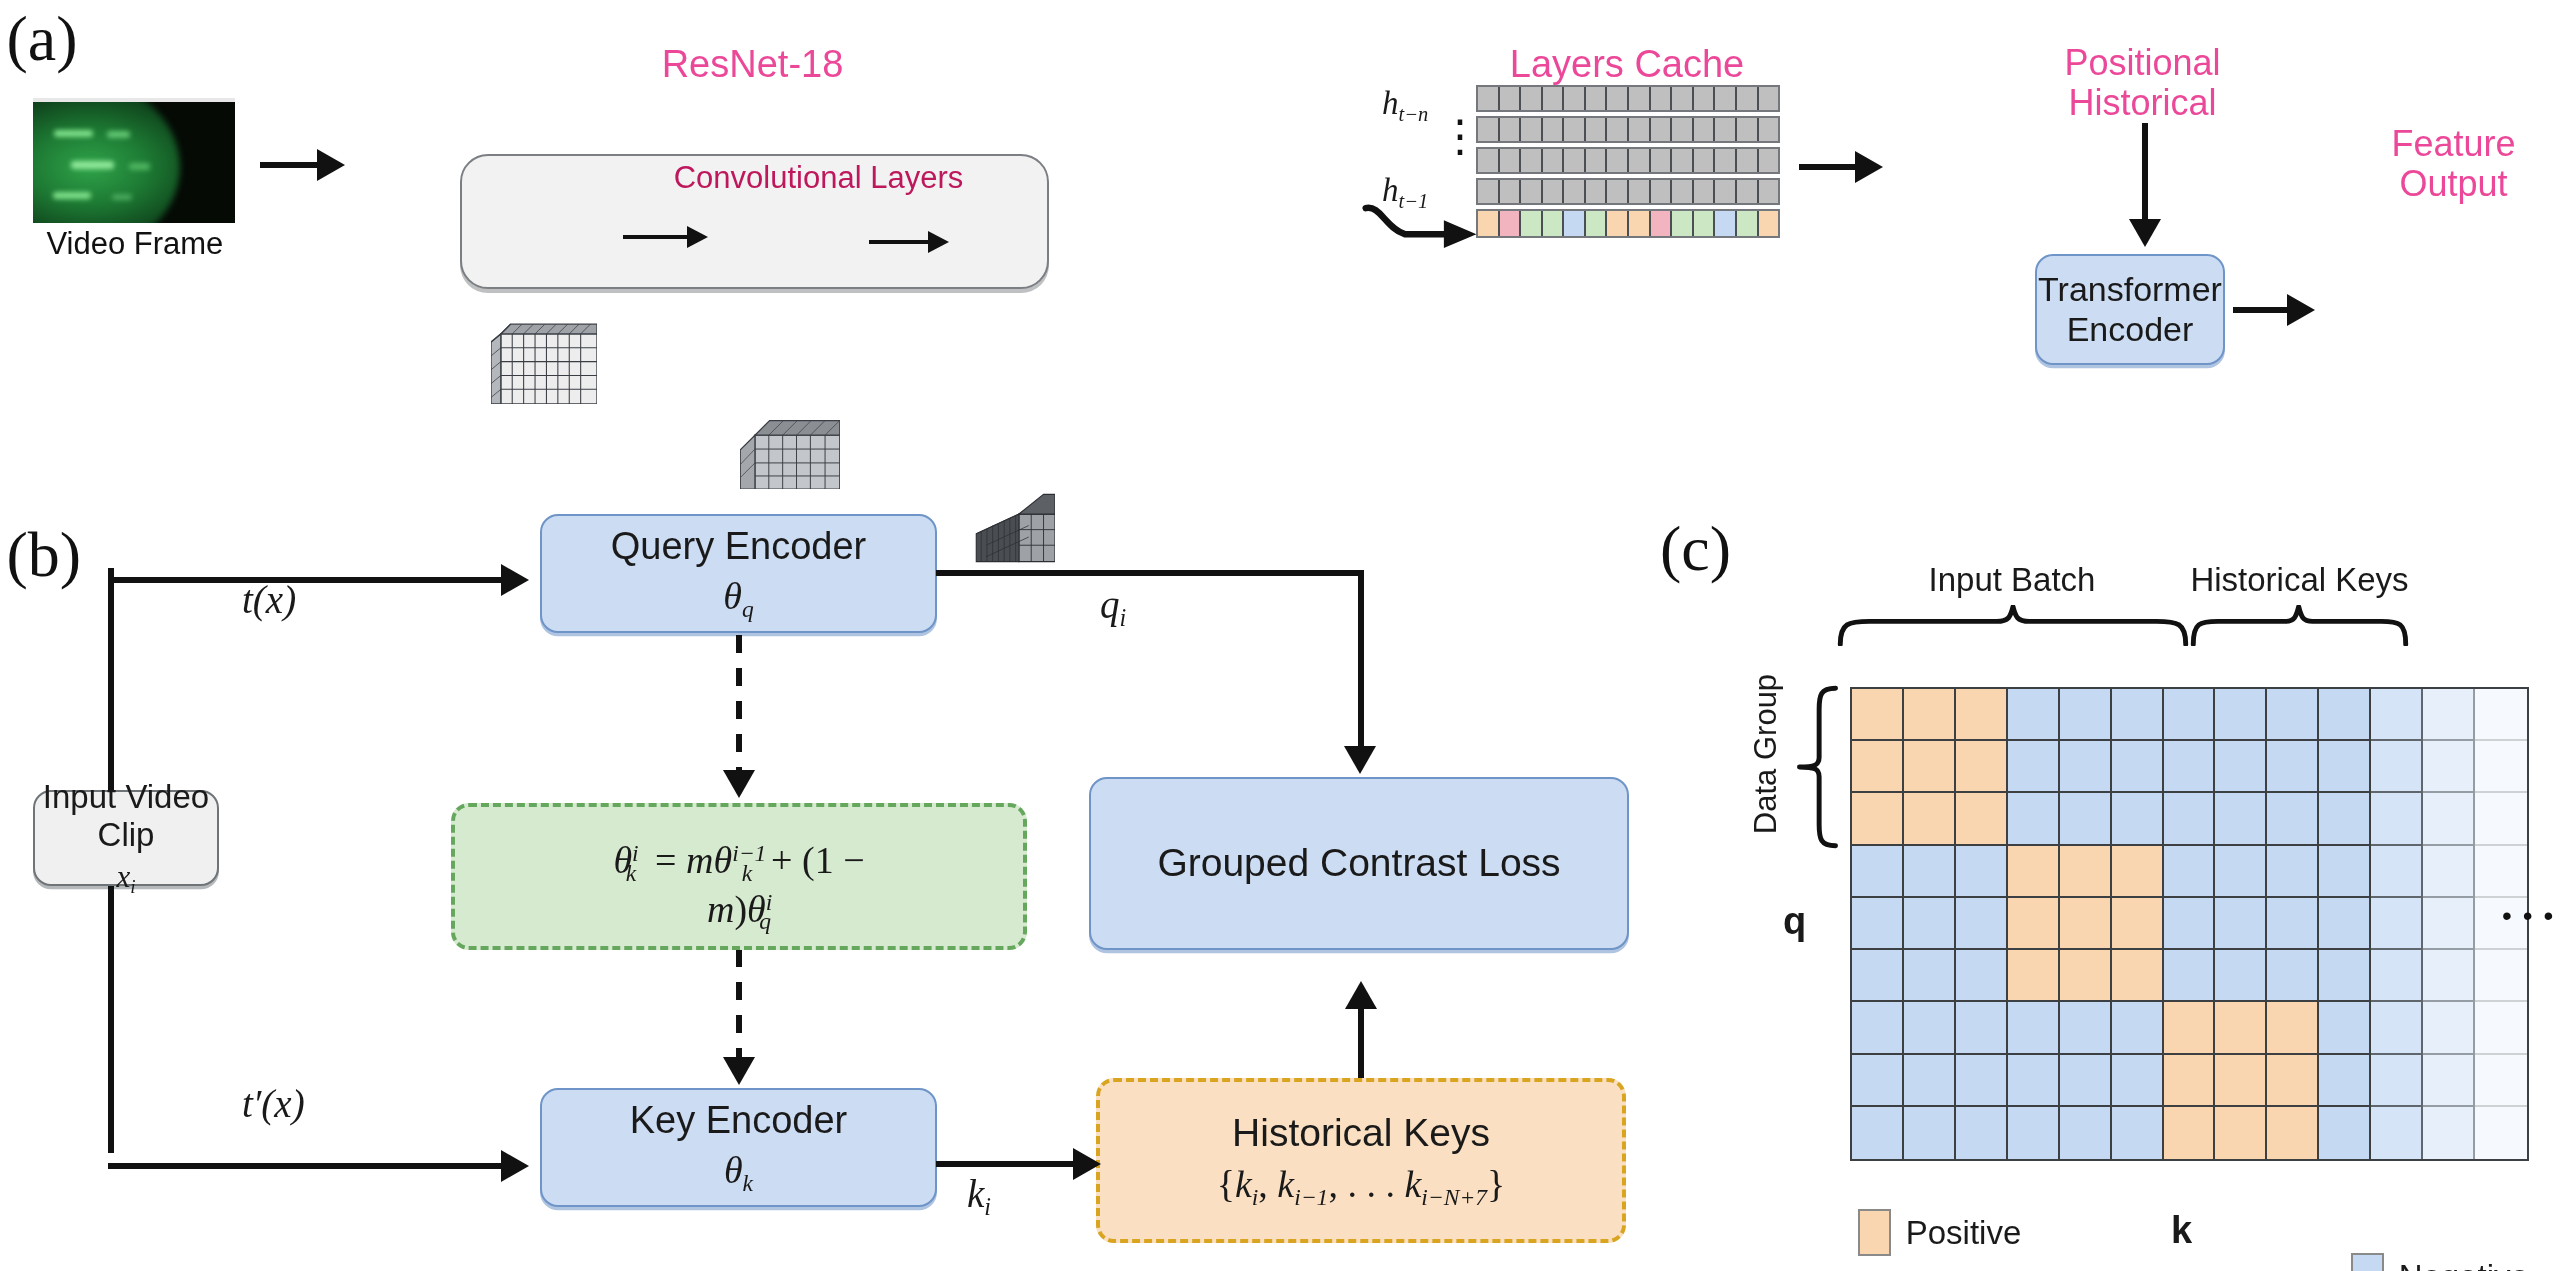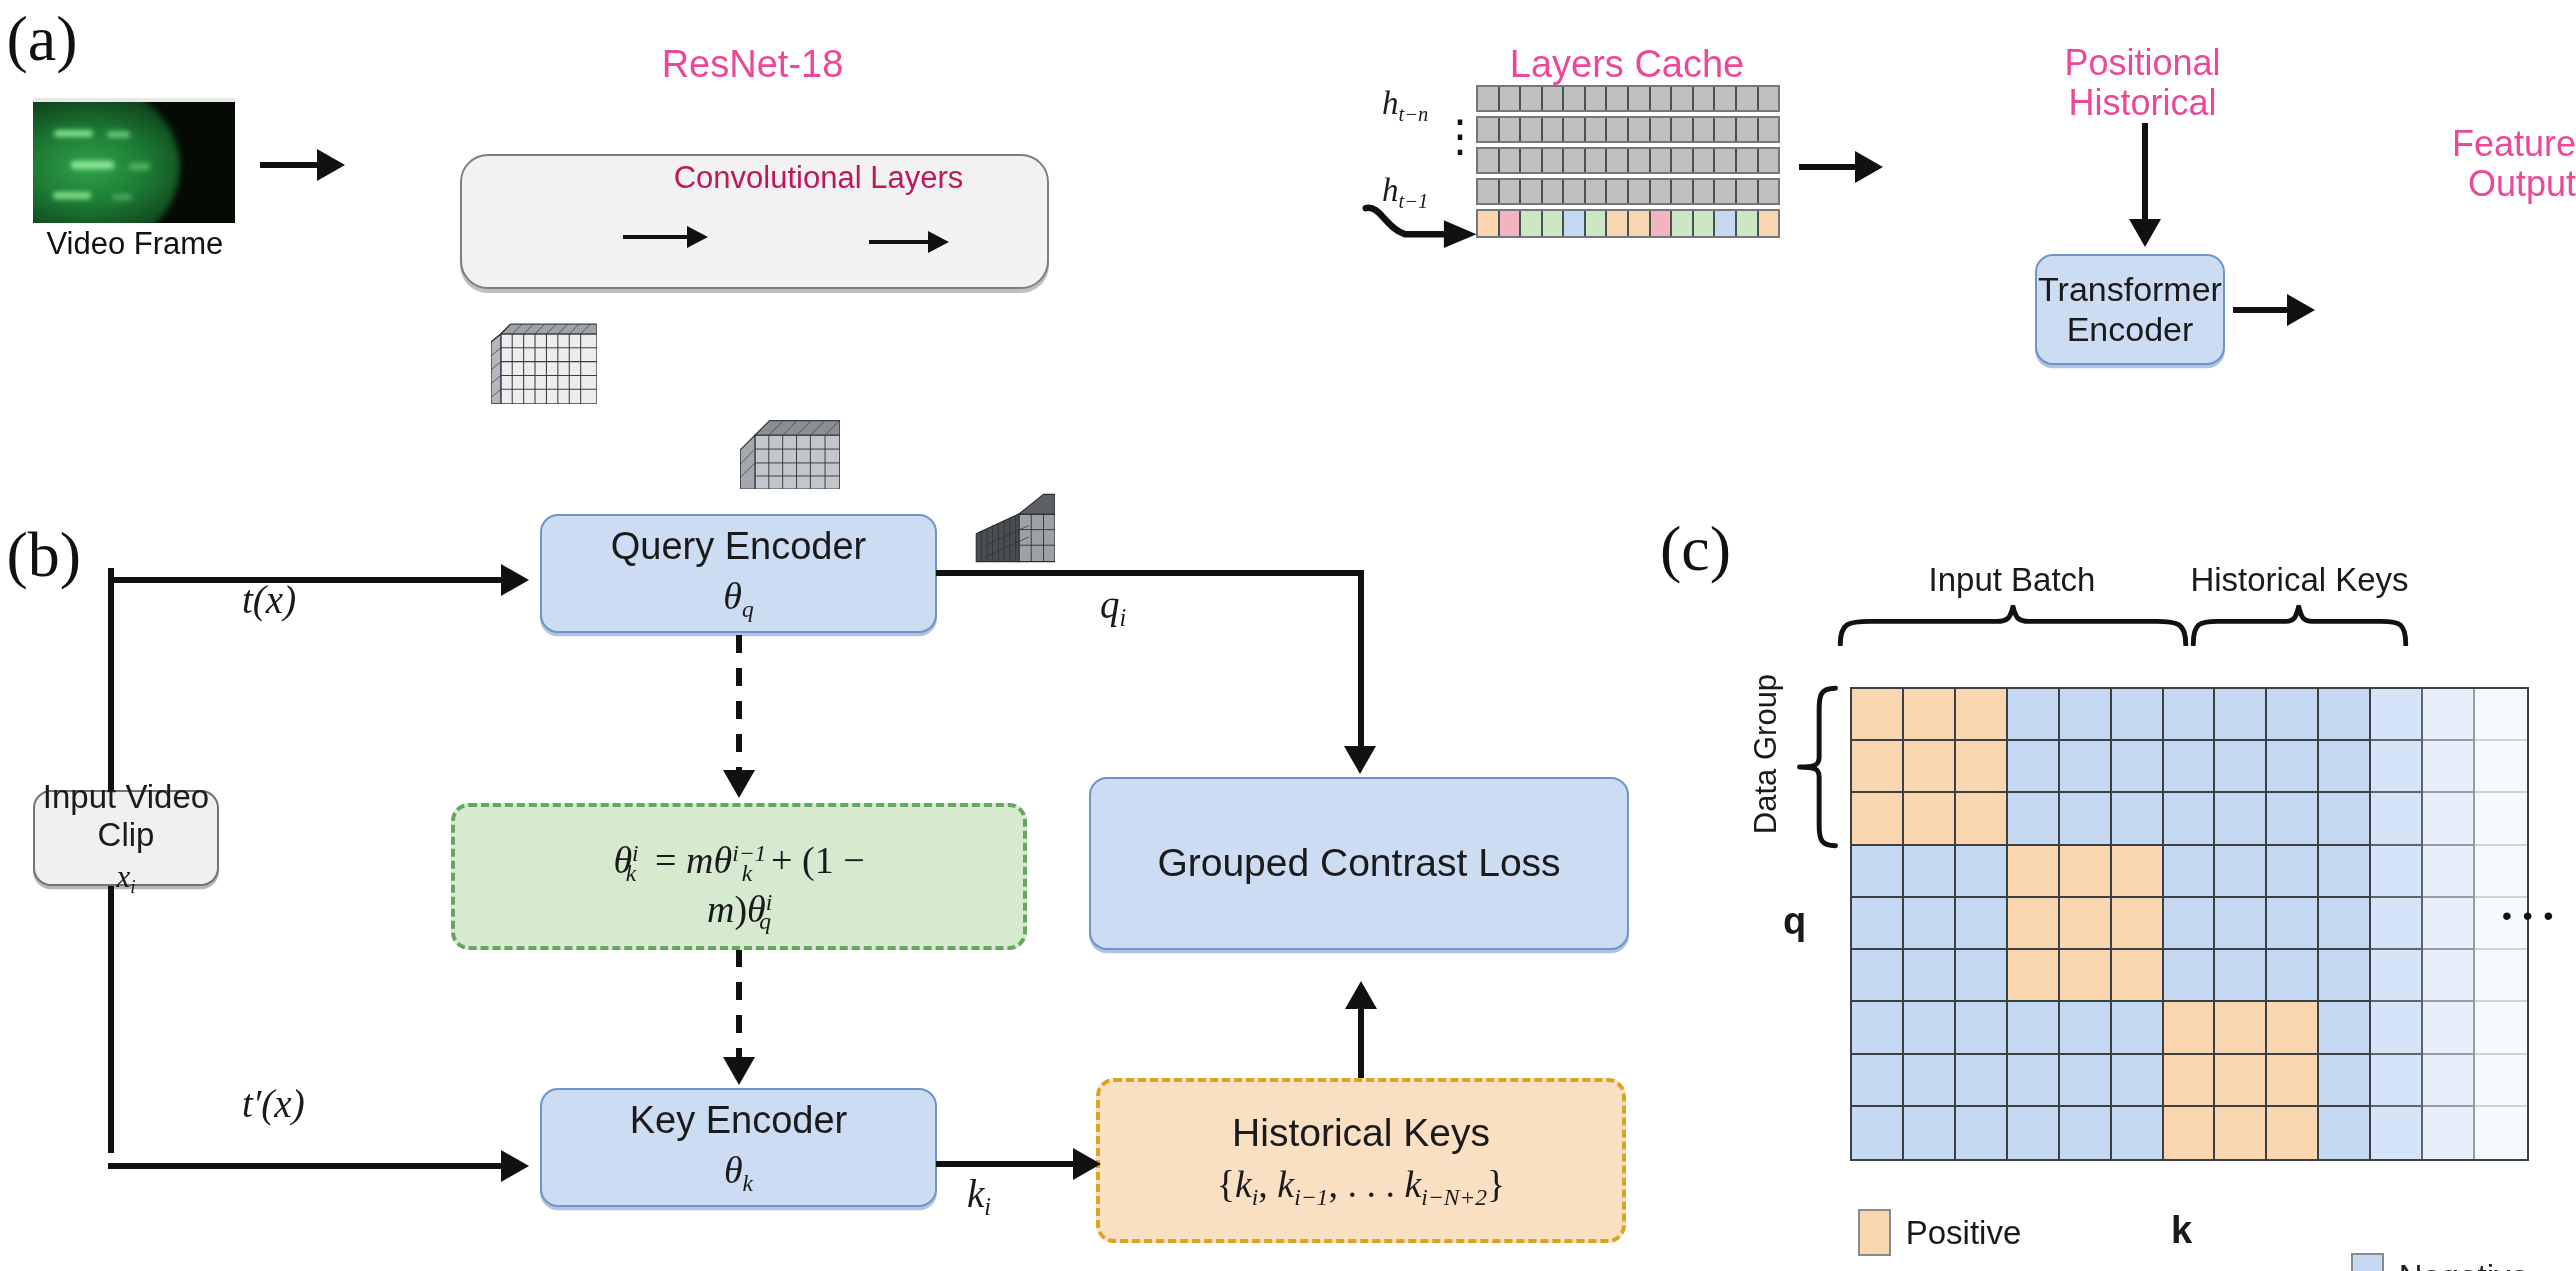--- a/index.html
+++ b/index.html
@@ -302,21 +302,21 @@
 
 <div class="abs box box-blue" style="left:2035px;top:254px;width:190px;height:111px;">
   <div class="box-label" style="font-size:34px;">Transformer</div>
   <div class="box-label" style="font-size:34px;">Encoder</div>
 </div>
 
 <div class="abs" style="left:2233px;top:294px;display:flex;align-items:center;">
   <div class="hline" style="width:54px;"></div>
     <div class="arrow-r"></div>
 </div>
-<div class="abs title-lbl" style="left:2331px;top:124px;width:245px;font-size:36px;text-align:right;">
+<div class="abs title-lbl" style="left:2331px;top:124px;width:245px;font-size:36px;text-align:center;">
   <div>Feature</div>
   <div>Output</div>
 </div>
 
 <div class="abs panel-tag" style="left:6.5px;top:523px;">(b)</div>
 
 <div class="abs box box-grey" style="left:33px;top:790px;width:186px;height:96px;">
   <div class="box-label" style="font-size:33px;">Input Video Clip</div>
   <div class="box-sub" style="font-size:31px;">
     <span>x</span><span class="sub">i</span>
@@ -369,21 +369,21 @@
   </div>
 </div>
 
 <div class="abs box box-blue" style="left:1089px;top:777px;width:540px;height:173px;">
   <div class="box-label" style="font-size:39px;">Grouped Contrast Loss</div>
 </div>
 
 <div class="abs box box-orange" style="left:1096px;top:1078px;width:530px;height:165px;">
   <div class="box-label" style="font-size:39px;">Historical Keys</div>
   <div class="box-sub" style="font-size:38px;margin-top:6.5px;">
-    <span style="font-style:normal;">{</span>k<span class="sub">i</span><span style="font-style:normal;">,&nbsp;</span>k<span class="sub">i−1</span><span style="font-style:normal;">,&nbsp;. . .&nbsp;</span>k<span class="sub">i−N+2</span><span style="font-style:normal;">}</span>
+    <span style="font-style:normal;">{</span>k<span class="sub">i</span><span style="font-style:normal;">,&nbsp;</span>k<span class="sub">i−1</span><span style="font-style:normal;">,&nbsp;. . .&nbsp;</span>k<span class="sub">i−N+7</span><span style="font-style:normal;">}</span>
   </div>
 </div>
 
 <div class="abs hline" style="left:936px;top:570px;width:427px;"></div>
 <div class="abs vline" style="left:1358px;top:570px;height:178px;"></div>
 <div class="abs" style="left:1344px;top:746px;">
     <div class="arrow-d"></div>
   </div>
 <div class="abs mathit" style="left:1100px;top:582px;font-size:39px;">
   <span>q</span><span class="sub">i</span>

